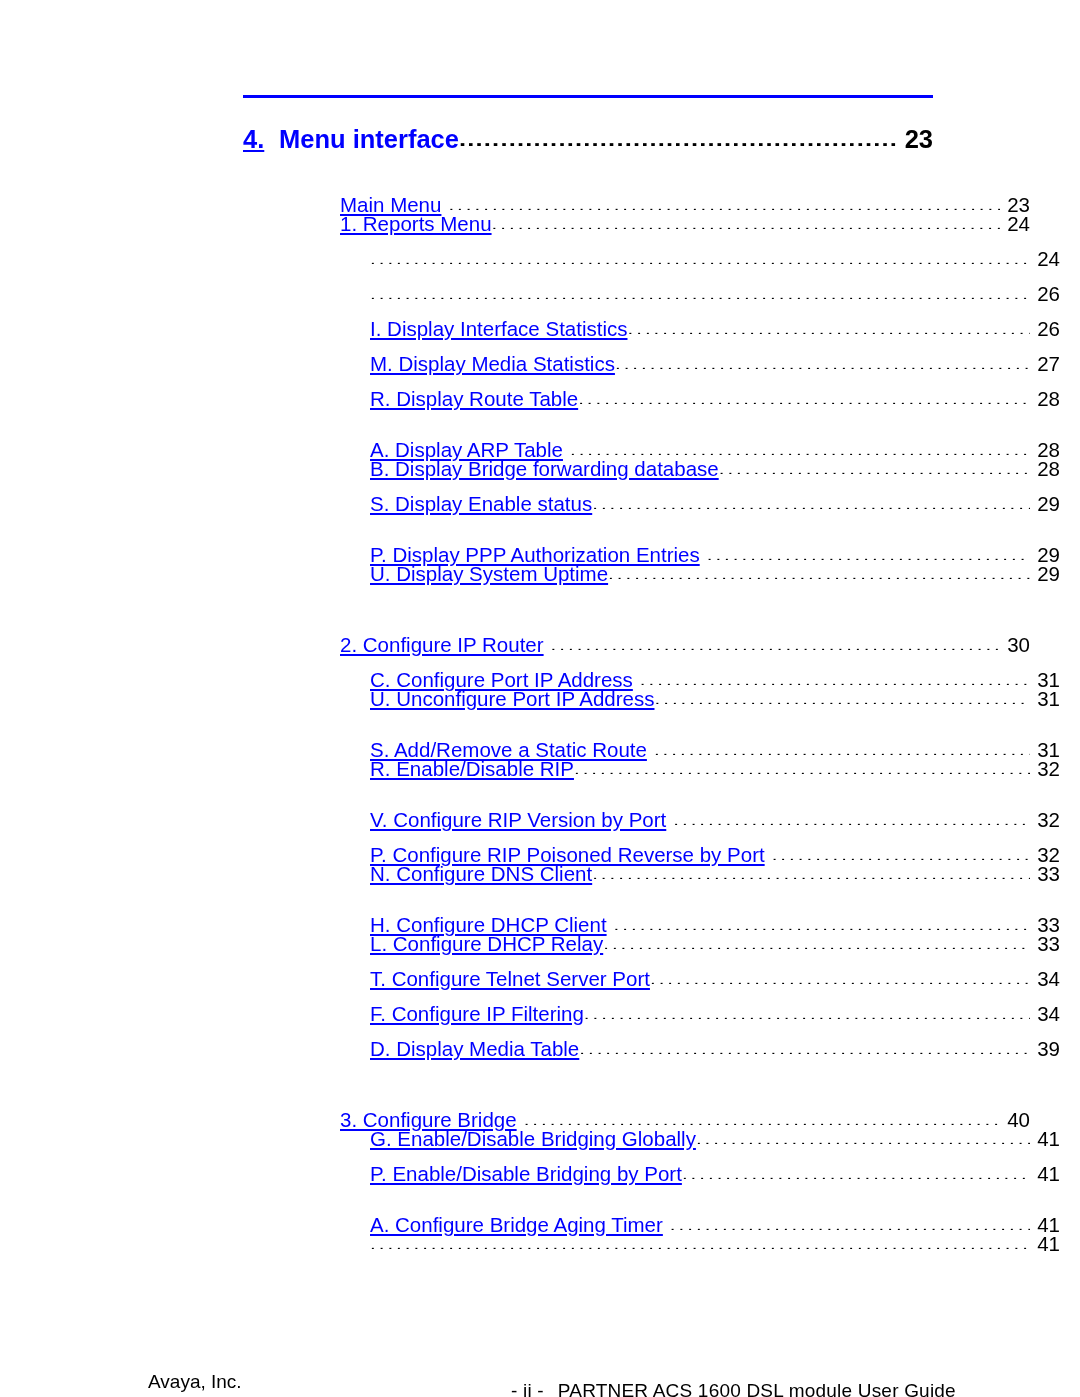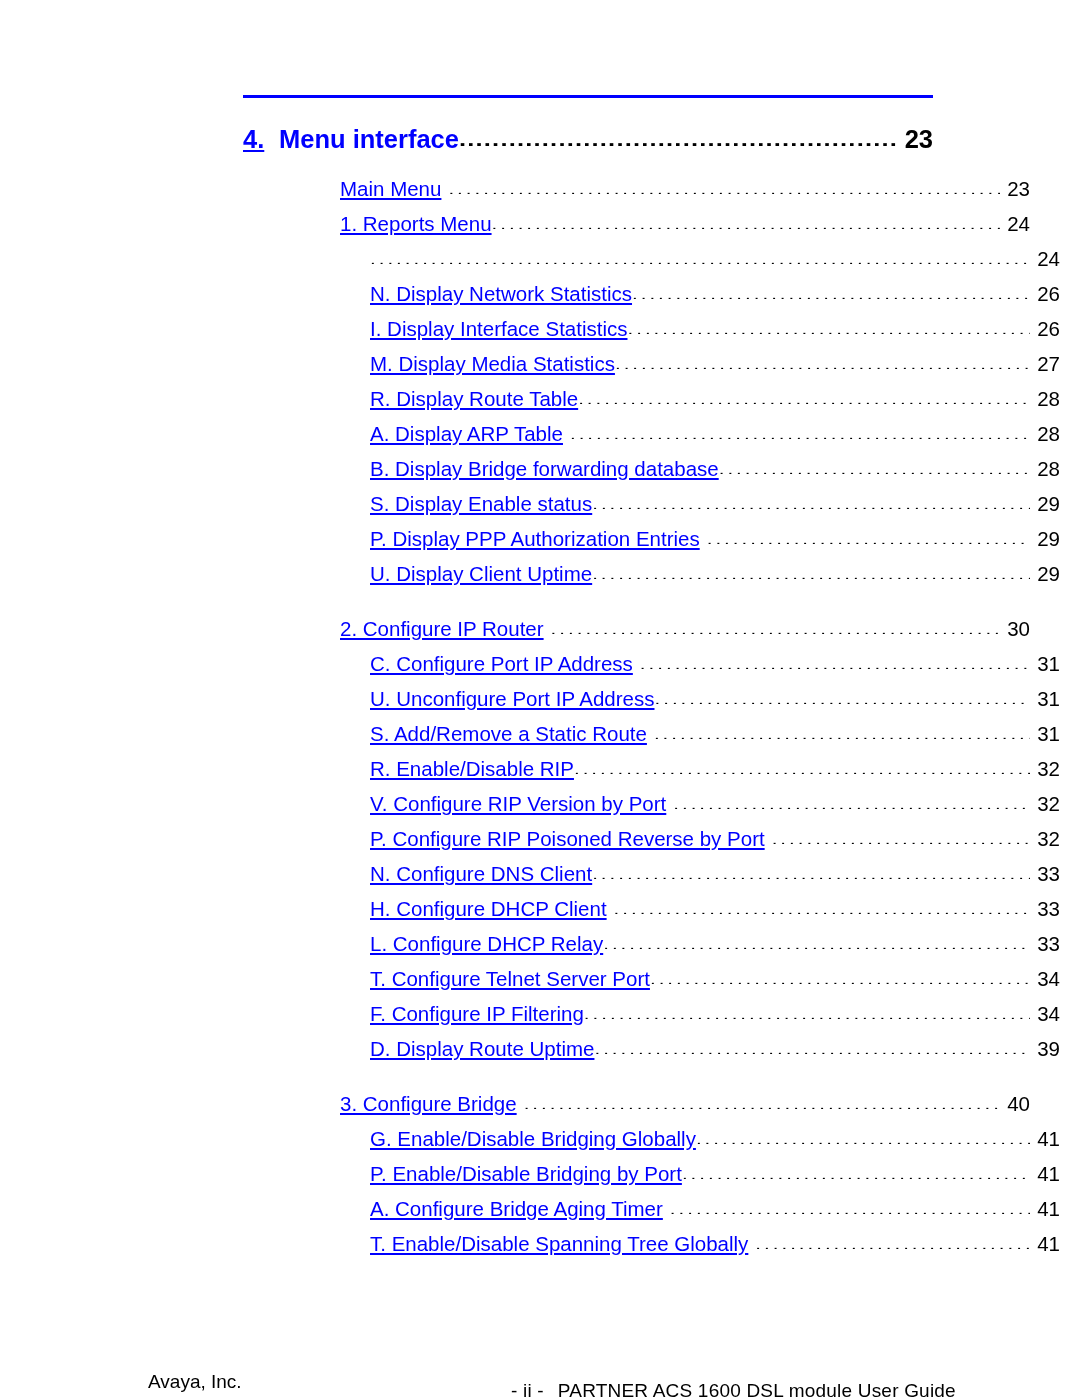--- a/index.html
+++ b/index.html
@@ -123,21 +123,21 @@
     font-size: 20.5px;
     font-weight: normal;
     text-align: right;
     min-width: 30px;
   }
 
   
   .group-gap { margin-top: 20px; }
 
   
-  .sp-before { padding-right: 7px; }
+  .sp-before { padding-right: 7px; margin-top: 16px; }
 
   
   .footer {
     position: absolute;
     left: 0;
     top: 1371px;
     width: 1080px;
     height: 30px;
     font-size: 19px;
     color: #000000;
@@ -181,21 +181,20 @@
         <div class="toc-row lvl2">
           <span class="label">1. Reports Menu</span>
           <span class="leader">........................................................................................................................................................................................................</span>
           <span class="pageno">24</span>
         </div>
         <div class="toc-row lvl3">
           <span class="leader">........................................................................................................................................................................................................</span>
           <span class="pageno">24</span>
         </div>
         <div class="toc-row lvl3">
-          <span class="label">N. Display Network Statistics</span>
           <span class="leader">........................................................................................................................................................................................................</span>
           <span class="pageno">26</span>
         </div>
         <div class="toc-row lvl3">
           <span class="label">I. Display Interface Statistics</span>
           <span class="leader">........................................................................................................................................................................................................</span>
           <span class="pageno">26</span>
         </div>
         <div class="toc-row lvl3">
           <span class="label">M. Display Media Statistics</span>
@@ -221,21 +220,21 @@
           <span class="label">S. Display Enable status</span>
           <span class="leader">........................................................................................................................................................................................................</span>
           <span class="pageno">29</span>
         </div>
         <div class="toc-row lvl3">
           <span class="label sp-before">P. Display PPP Authorization Entries</span>
           <span class="leader">........................................................................................................................................................................................................</span>
           <span class="pageno">29</span>
         </div>
         <div class="toc-row lvl3">
-          <span class="label">U. Display Client Uptime</span>
+          <span class="label">U. Display System Uptime</span>
           <span class="leader">........................................................................................................................................................................................................</span>
           <span class="pageno">29</span>
         </div>
         <div class="toc-row lvl2 group-gap">
           <span class="label sp-before">2. Configure IP Router</span>
           <span class="leader">........................................................................................................................................................................................................</span>
           <span class="pageno">30</span>
         </div>
         <div class="toc-row lvl3">
           <span class="label sp-before">C. Configure Port IP Address</span>
@@ -286,21 +285,21 @@
           <span class="label">T. Configure Telnet Server Port</span>
           <span class="leader">........................................................................................................................................................................................................</span>
           <span class="pageno">34</span>
         </div>
         <div class="toc-row lvl3">
           <span class="label">F. Configure IP Filtering</span>
           <span class="leader">........................................................................................................................................................................................................</span>
           <span class="pageno">34</span>
         </div>
         <div class="toc-row lvl3">
-          <span class="label">D. Display Route Uptime</span>
+          <span class="label">D. Display Media Table</span>
           <span class="leader">........................................................................................................................................................................................................</span>
           <span class="pageno">39</span>
         </div>
         <div class="toc-row lvl2 group-gap">
           <span class="label sp-before">3. Configure Bridge</span>
           <span class="leader">........................................................................................................................................................................................................</span>
           <span class="pageno">40</span>
         </div>
         <div class="toc-row lvl3">
           <span class="label">G. Enable/Disable Bridging Globally</span>
@@ -311,21 +310,20 @@
           <span class="label">P. Enable/Disable Bridging by Port</span>
           <span class="leader">........................................................................................................................................................................................................</span>
           <span class="pageno">41</span>
         </div>
         <div class="toc-row lvl3">
           <span class="label sp-before">A. Configure Bridge Aging Timer</span>
           <span class="leader">........................................................................................................................................................................................................</span>
           <span class="pageno">41</span>
         </div>
         <div class="toc-row lvl3">
-          <span class="label sp-before">T. Enable/Disable Spanning Tree Globally</span>
           <span class="leader">........................................................................................................................................................................................................</span>
           <span class="pageno">41</span>
         </div>
       </div>
 
   </div>
 
   <div class="footer">
     <span class="left">Avaya, Inc.</span>
     <span class="center">

